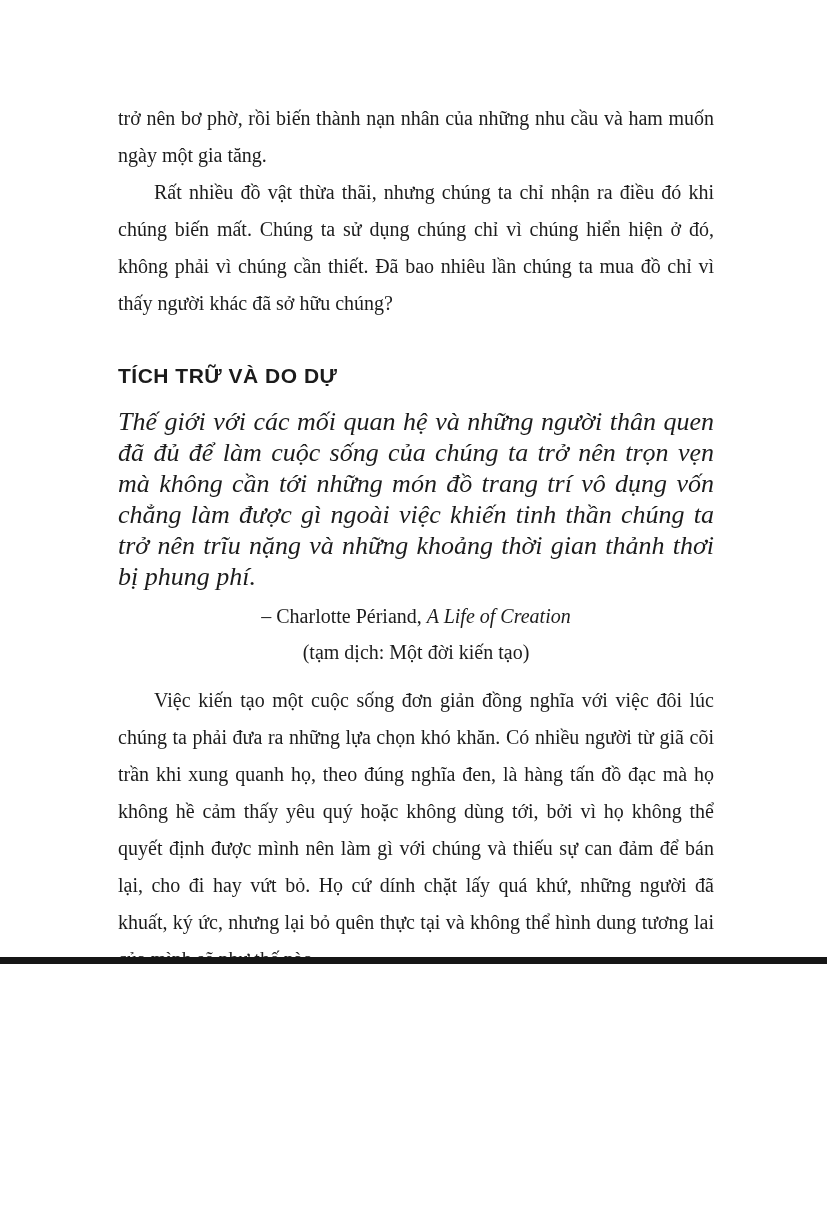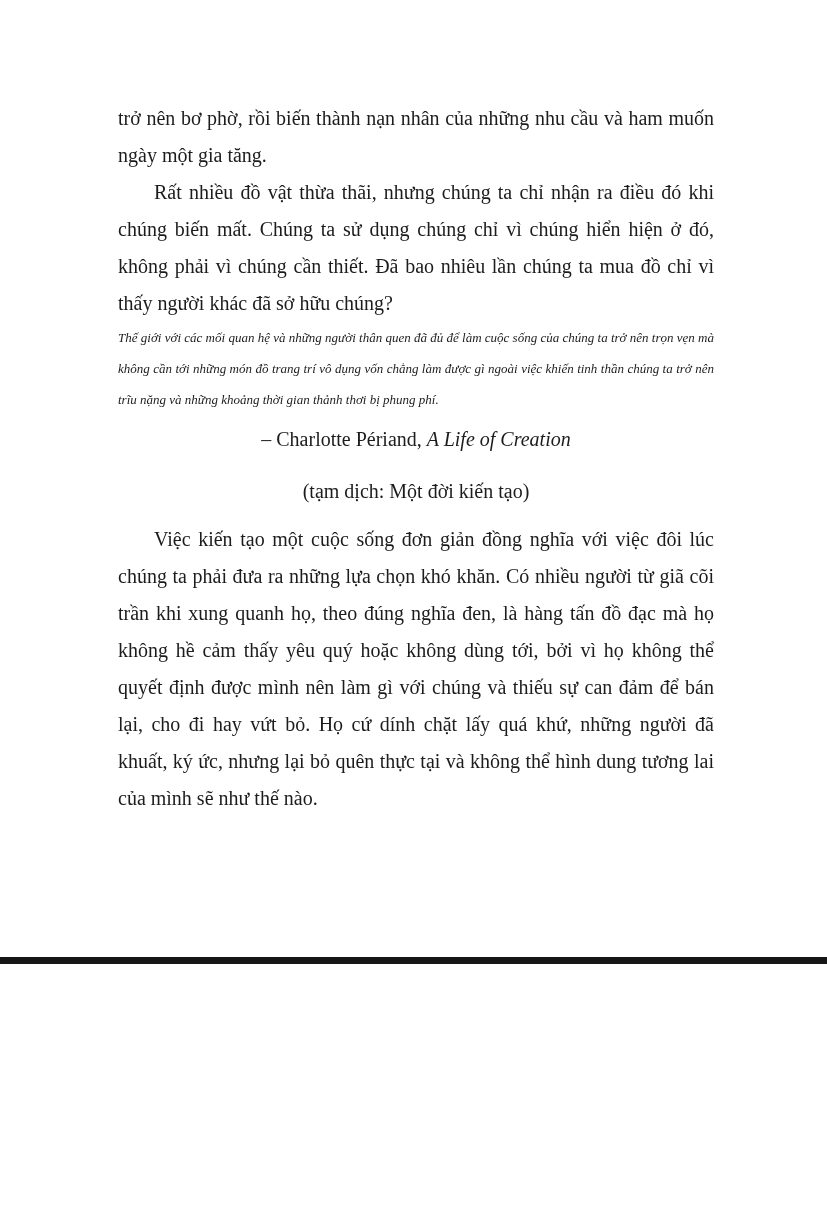--- a/index.html
+++ b/index.html
@@ -39,37 +39,37 @@
     margin: 42px 0 18px 0;
     font-family: "Liberation Sans", "DejaVu Sans", sans-serif;
     font-weight: 600;
     font-size: 21px;
     letter-spacing: 0.5px;
     color: #1b1b1b;
   }
   .quote {
     margin: 0;
     font-style: italic;
-    font-size: 13px;
+    font-size: 26px;
     line-height: 31px;
     text-align: justify;
     color: #1c1c1c;
   }
   .attribution {
     margin: 6px 0 0 0;
     font-size: 20px;
     line-height: 36px;
     text-align: center;
     color: #1c1c1c;
   }
   .attribution .work-title {
     font-style: italic;
   }
   .attribution.second-line {
-    margin-top: 16px;
+    margin-top: 0;
   }
   .page-number {
     position: absolute;
     left: 78px;
     top: 1070px;
     font-family: "Liberation Sans", "DejaVu Sans", sans-serif;
     font-size: 20px;
     color: #7f1d1d;
   }
   .dotted-rule {
@@ -109,20 +109,21 @@
 <body>
 
 <div class="page">
 
   <div class="content">
 
     <p class="body-par">trở nên bơ phờ, rồi biến thành nạn nhân của những nhu cầu và ham muốn ngày một gia tăng.</p>
 
     <p class="body-par indent par-gap">Rất nhiều đồ vật thừa thãi, nhưng chúng ta chỉ nhận ra điều đó khi chúng biến mất. Chúng ta sử dụng chúng chỉ vì chúng hiển hiện ở đó, không phải vì chúng cần thiết. Đã bao nhiêu lần chúng ta mua đồ chỉ vì thấy người khác đã sở hữu chúng?</p>
 
+    <h2 class="section-heading">TÍCH TRỮ VÀ DO DỰ</h2>
 
     <p class="quote">Thế giới với các mối quan hệ và những người thân quen đã đủ để làm cuộc sống của chúng ta trở nên trọn vẹn mà không cần tới những món đồ trang trí vô dụng vốn chẳng làm được gì ngoài việc khiến tinh thần chúng ta trở nên trĩu nặng và những khoảng thời gian thảnh thơi bị phung phí.</p>
 
     <p class="attribution"><span>– Charlotte Périand, </span><span class="work-title">A Life of Creation</span></p>
 
     <p class="attribution second-line">(tạm dịch: Một đời kiến tạo)</p>
 
     <p class="body-par indent" style="margin-top:12px;">Việc kiến tạo một cuộc sống đơn giản đồng nghĩa với việc đôi lúc chúng ta phải đưa ra những lựa chọn khó khăn. Có nhiều người từ giã cõi trần khi xung quanh họ, theo đúng nghĩa đen, là hàng tấn đồ đạc mà họ không hề cảm thấy yêu quý hoặc không dùng tới, bởi vì họ không thể quyết định được mình nên làm gì với chúng và thiếu sự can đảm để bán lại, cho đi hay vứt bỏ. Họ cứ dính chặt lấy quá khứ, những người đã khuất, ký ức, nhưng lại bỏ quên thực tại và không thể hình dung tương lai của mình sẽ như thế nào.</p>
 
 

